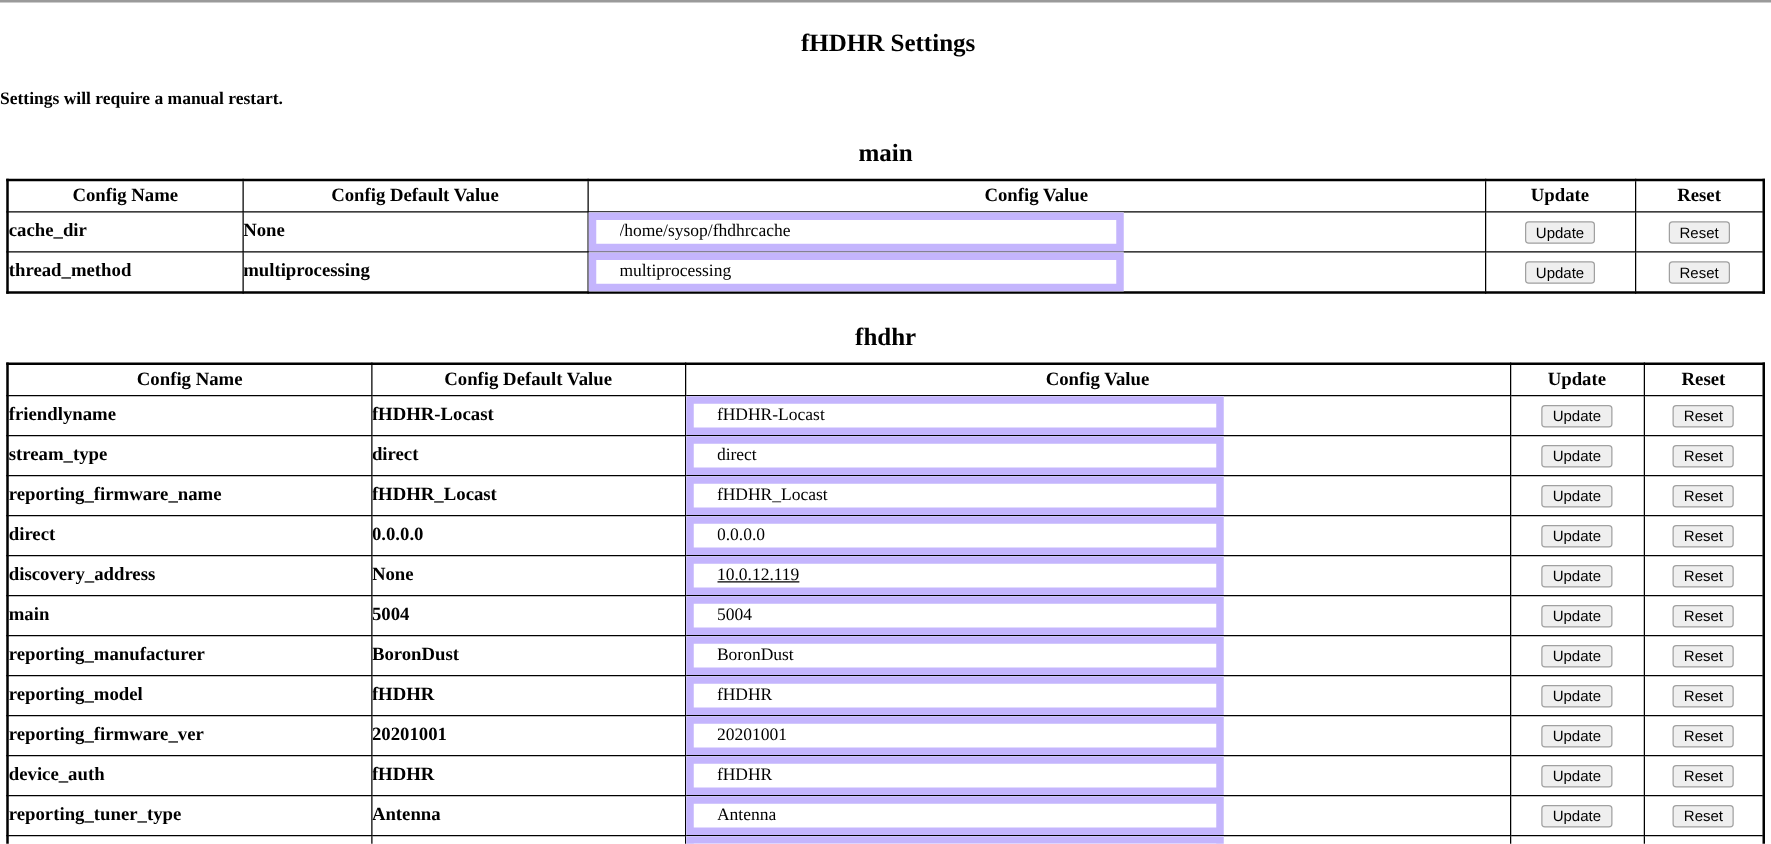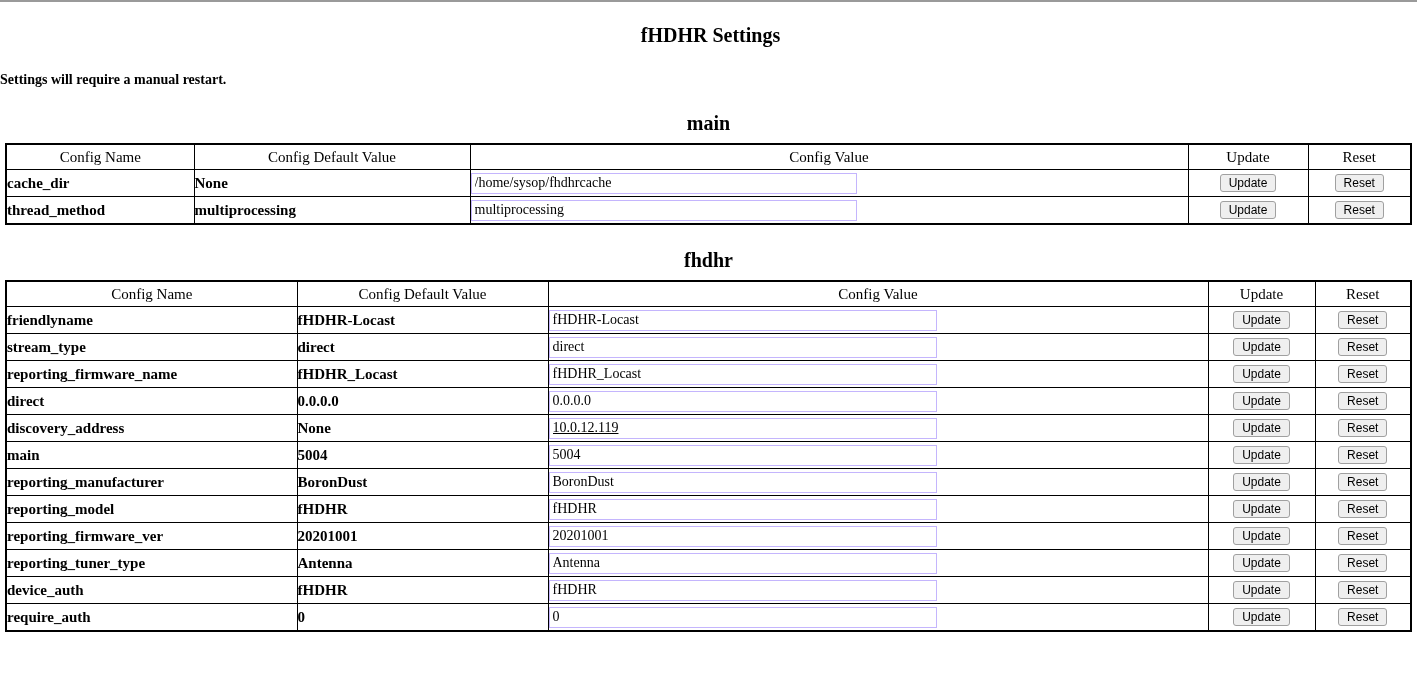--- a/index.html
+++ b/index.html
@@ -46,21 +46,21 @@
     border: 2px solid #000;
   }
   table.cfg th, table.cfg td {
     border: 1px solid #000;
     padding: 0;
     font-size: 15px;
     vertical-align: middle;
   }
   table.cfg th {
     text-align: center;
-    font-weight: normal;
+    font-weight: bold;
     height: 24px;
     font-size: 15px;
   }
   table.cfg td {
     height: 26px;
   }
   td.name, td.def {
     padding-left: 3px;
     white-space: nowrap;
     overflow: hidden;
@@ -68,22 +68,22 @@
   }
   td.val {
     padding-left: 3px;
   }
   td.btn {
     text-align: center;
   }
   input.txt {
     font-family: "Liberation Serif", serif;
     font-size: 14px;
-    border: 1px solid #c4b5fd;
-    padding: 1px 3px;
+    border: 6px solid #c4b5fd;
+    padding: 1px 19px;
     height: 17px;
     box-sizing: content-box;
     background: #ffffff;
     color: #000;
     outline: none;
   }
   button.btn {
     font-family: "Liberation Sans", sans-serif;
     font-size: 12px;
     padding: 1px 8px;
@@ -227,34 +227,34 @@
         <td class="btn"><button class="btn">Reset</button></td>
       </tr>
       <tr>
         <td class="name">reporting_firmware_ver</td>
         <td class="def">20201001</td>
         <td class="val"><input type="text" class="txt" value="20201001" style="width: 380px;"></td>
         <td class="btn"><button class="btn">Update</button></td>
         <td class="btn"><button class="btn">Reset</button></td>
       </tr>
       <tr>
+        <td class="name">device_auth</td>
+        <td class="def">fHDHR</td>
+        <td class="val"><input type="text" class="txt" value="fHDHR" style="width: 380px;"></td>
+        <td class="btn"><button class="btn">Update</button></td>
+        <td class="btn"><button class="btn">Reset</button></td>
+      </tr>
+      <tr>
         <td class="name">reporting_tuner_type</td>
         <td class="def">Antenna</td>
         <td class="val"><input type="text" class="txt" value="Antenna" style="width: 380px;"></td>
         <td class="btn"><button class="btn">Update</button></td>
         <td class="btn"><button class="btn">Reset</button></td>
       </tr>
       <tr>
-        <td class="name">device_auth</td>
-        <td class="def">fHDHR</td>
-        <td class="val"><input type="text" class="txt" value="fHDHR" style="width: 380px;"></td>
-        <td class="btn"><button class="btn">Update</button></td>
-        <td class="btn"><button class="btn">Reset</button></td>
-      </tr>
-      <tr>
         <td class="name">require_auth</td>
         <td class="def">0</td>
         <td class="val"><input type="text" class="txt" value="0" style="width: 380px;"></td>
         <td class="btn"><button class="btn">Update</button></td>
         <td class="btn"><button class="btn">Reset</button></td>
       </tr>
     </tbody>
 </table>
 
 </body></html>

